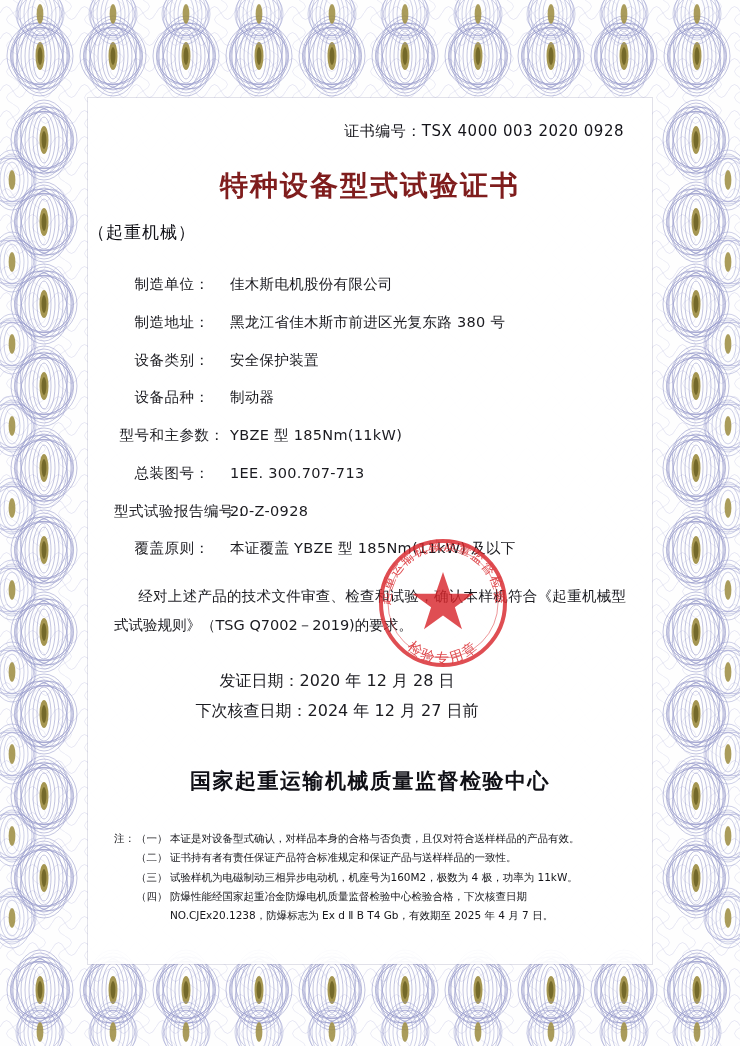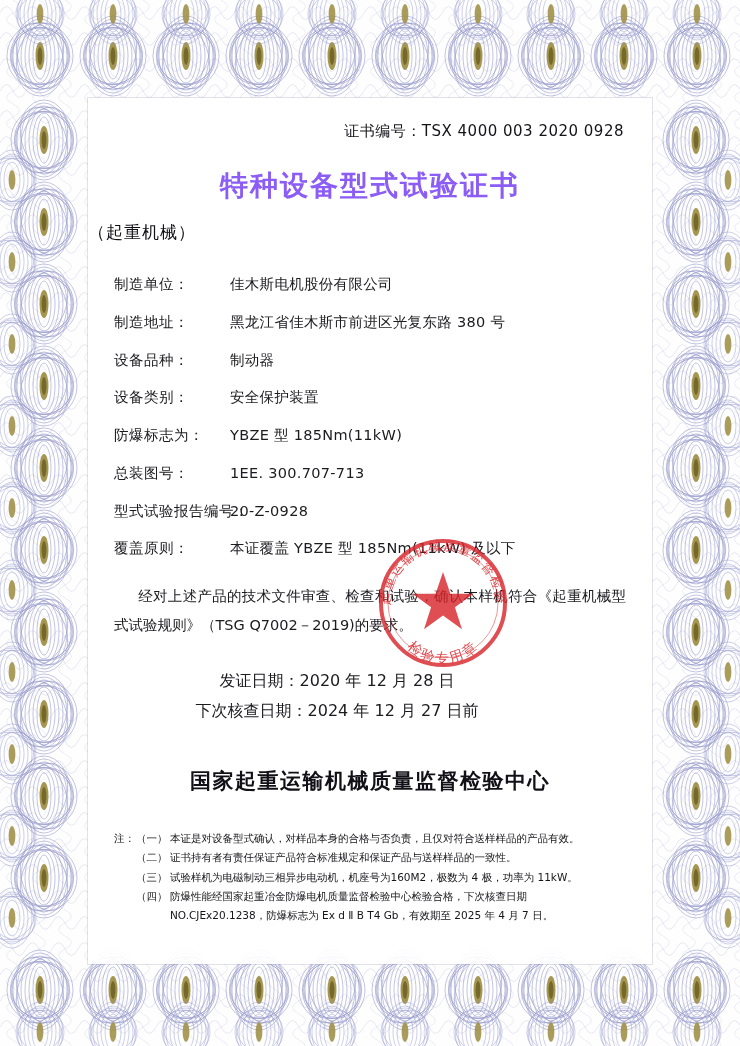--- a/index.html
+++ b/index.html
@@ -64,21 +64,21 @@
     font-family: "DejaVu Sans", "Liberation Sans", sans-serif;
     color: #14141a;
   }
 
   .title {
     text-align: center;
     font-size: 28px;
     font-weight: bold;
     letter-spacing: 2px;
     margin-top: 26px;
-    color: #8b5cf6;
+    color: #7f1d1d;
   }
 
   .subtitle {
     text-align: left;
     font-size: 17px;
     margin-top: 16px;
     letter-spacing: 1px;
     color: #101016;
   }
 
@@ -92,20 +92,21 @@
     align-items: baseline;
     margin-bottom: 16px;
     font-size: 14.5px;
     line-height: 1.5;
   }
   .field-label {
     width: 116px;
     flex: 0 0 116px;
     letter-spacing: 0.5px;
     white-space: nowrap;
+    text-align: center;
   }
   .field-value {
     flex: 1 1 auto;
     letter-spacing: 0.3px;
   }
 
   .statement {
     margin: 22px 26px 0 26px;
     font-size: 14.5px;
     line-height: 2.0;
@@ -329,29 +330,29 @@
     <div class="fields">
       <div class="field-row">
         <div class="field-label">制造单位：</div>
         <div class="field-value">佳木斯电机股份有限公司</div>
       </div>
       <div class="field-row">
         <div class="field-label">制造地址：</div>
         <div class="field-value">黑龙江省佳木斯市前进区光复东路 380 号</div>
       </div>
       <div class="field-row">
+        <div class="field-label">设备类别：</div>
+        <div class="field-value">安全保护装置</div>
+      </div>
+      <div class="field-row">
         <div class="field-label">设备品种：</div>
         <div class="field-value">制动器</div>
       </div>
       <div class="field-row">
-        <div class="field-label">设备类别：</div>
-        <div class="field-value">安全保护装置</div>
-      </div>
-      <div class="field-row">
-        <div class="field-label">防爆标志为：</div>
+        <div class="field-label">型号和主参数：</div>
         <div class="field-value">YBZE 型 185Nm(11kW)</div>
       </div>
       <div class="field-row">
         <div class="field-label">总装图号：</div>
         <div class="field-value">1EE. 300.707-713</div>
       </div>
       <div class="field-row">
         <div class="field-label">型式试验报告编号：</div>
         <div class="field-value">20-Z-0928</div>
       </div>

